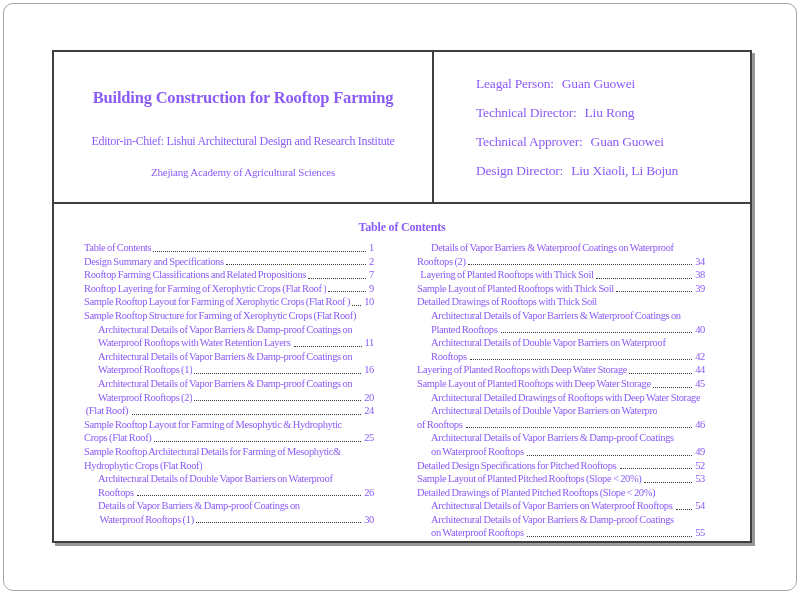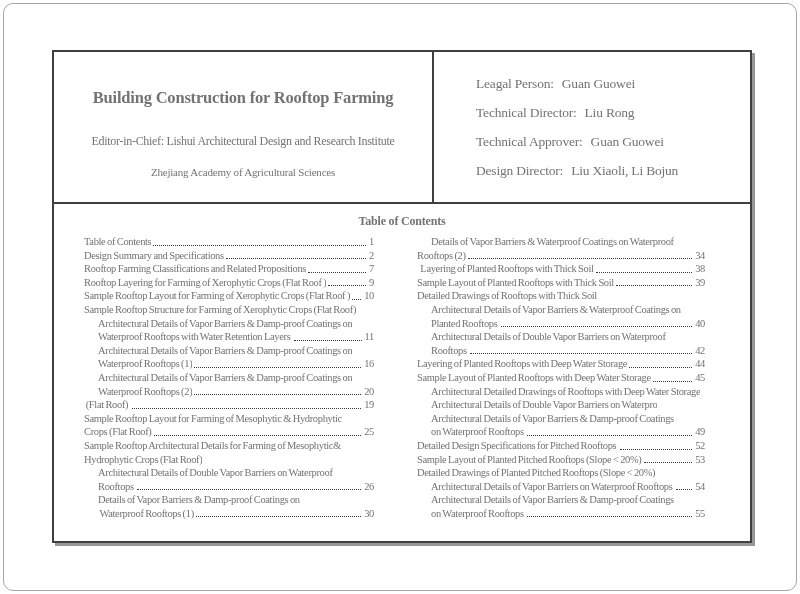--- a/index.html
+++ b/index.html
@@ -1,18 +1,18 @@
 <!DOCTYPE html>
 <html><head>
 <meta charset="utf-8">
 <style>
   html,body { margin:0; padding:0; background:#ffffff; }
   .page {
     position:relative; width:800px; height:594px; background:#ffffff;
-    font-family:"Liberation Serif","DejaVu Serif",serif; color:#737373;
+    font-family:"Liberation Serif","DejaVu Serif",serif; color:#8b5cf6;
     overflow:hidden;
   }
   .outer-frame {
     position:absolute; inset:3px; border:1px solid #a6a6a6; border-radius:10px;
     pointer-events:none;
   }
   .doc {
     position:absolute; left:52px; top:50px; width:700px;
     box-sizing:border-box; border:2px solid #3f3f3f; background:#fff;
     box-shadow:3px 3px 0 #979797;
@@ -21,21 +21,21 @@
   .cell-title {
     box-sizing:border-box; width:380px; border-right:2px solid #3f3f3f;
     text-align:center; padding-top:36px;
   }
   .book-title { font-size:16.5px; font-weight:bold; letter-spacing:-0.2px; }
   .editor-line { font-size:12px; margin-top:26px; letter-spacing:-0.3px; }
   .institute-line { font-size:11px; margin-top:17px; letter-spacing:-0.2px; }
   .cell-credits { flex:1; box-sizing:border-box; padding:24px 0 16px 42px; }
   .credit-row { font-size:13.5px; height:29px; letter-spacing:-0.2px; }
   .credit-value { margin-left:8px; }
-  .doc-toc { box-sizing:border-box; height:337px; padding-top:10px; }
+  .doc-toc { box-sizing:border-box; height:337px; padding-top:16px; }
   .toc-heading { text-align:center; font-weight:bold; font-size:12px; letter-spacing:-0.2px; }
   .toc-cols { display:flex; padding-left:30px; margin-top:6px; }
   .toc-col { box-sizing:border-box; }
   .toc-col-left { width:290px; }
   .toc-col-right { width:288px; margin-left:43px; }
   .toc-row {
     display:flex; align-items:flex-end; line-height:13.6px; font-size:10.5px;
     letter-spacing:-0.35px; word-spacing:-0.6px; overflow:hidden;
   }
   .toc-row.ind { padding-left:14px; }
@@ -128,21 +128,21 @@
               <span class="toc-text">Architectural Details of Vapor Barriers &amp; Damp-proof Coatings on</span>
             </div>
             <div class="toc-row ind">
               <span class="toc-text">Waterproof Rooftops (2)</span>
               <span class="toc-leader"></span>
               <span class="toc-page">20</span>
             </div>
             <div class="toc-row">
               <span class="toc-text"> (Flat Roof) </span>
               <span class="toc-leader"></span>
-              <span class="toc-page">19</span>
+              <span class="toc-page">24</span>
             </div>
             <div class="toc-row">
               <span class="toc-text">Sample Rooftop Layout for Farming of Mesophytic &amp; Hydrophytic</span>
             </div>
             <div class="toc-row">
               <span class="toc-text">Crops (Flat Roof)</span>
               <span class="toc-leader"></span>
               <span class="toc-page">25</span>
             </div>
             <div class="toc-row">
@@ -214,20 +214,25 @@
             <div class="toc-row">
               <span class="toc-text">Sample Layout of Planted Rooftops with Deep Water Storage</span>
               <span class="toc-leader"></span>
               <span class="toc-page">45</span>
             </div>
             <div class="toc-row ind">
               <span class="toc-text">Architectural Detailed Drawings of Rooftops with Deep Water Storage</span>
             </div>
             <div class="toc-row ind">
               <span class="toc-text">Architectural Details of Double Vapor Barriers on Waterpro</span>
+            </div>
+            <div class="toc-row">
+              <span class="toc-text">of Rooftops </span>
+              <span class="toc-leader"></span>
+              <span class="toc-page">46</span>
             </div>
             <div class="toc-row ind">
               <span class="toc-text">Architectural Details of Vapor Barriers &amp; Damp-proof Coatings</span>
             </div>
             <div class="toc-row ind">
               <span class="toc-text">on Waterproof Rooftops </span>
               <span class="toc-leader"></span>
               <span class="toc-page">49</span>
             </div>
             <div class="toc-row">

